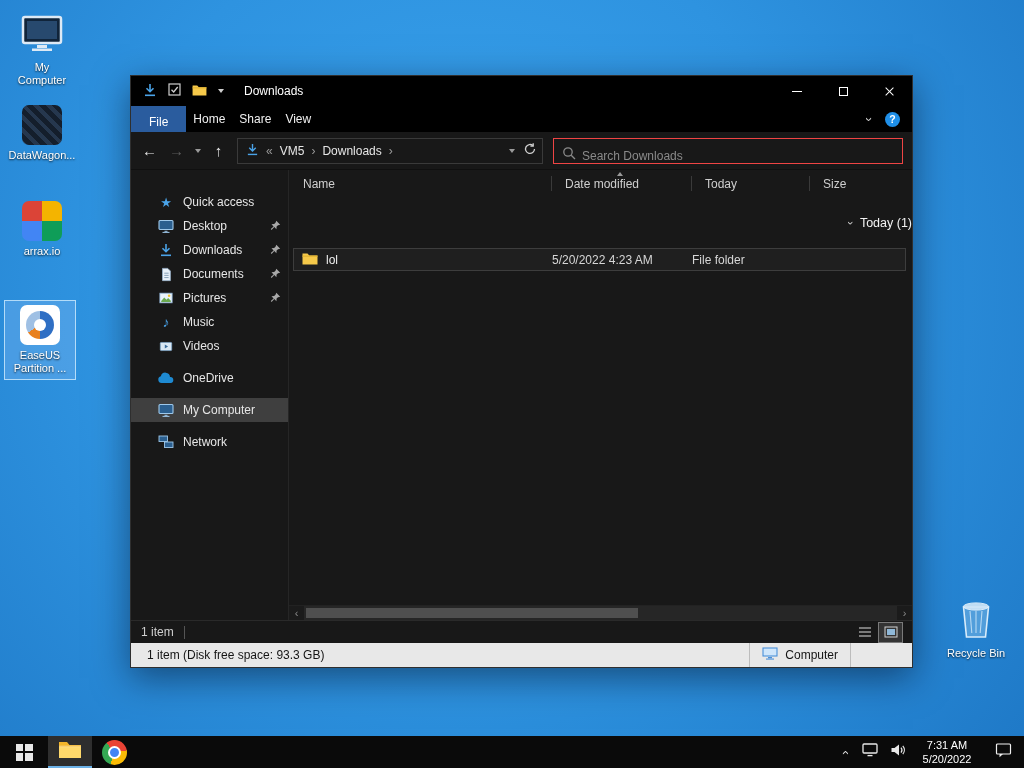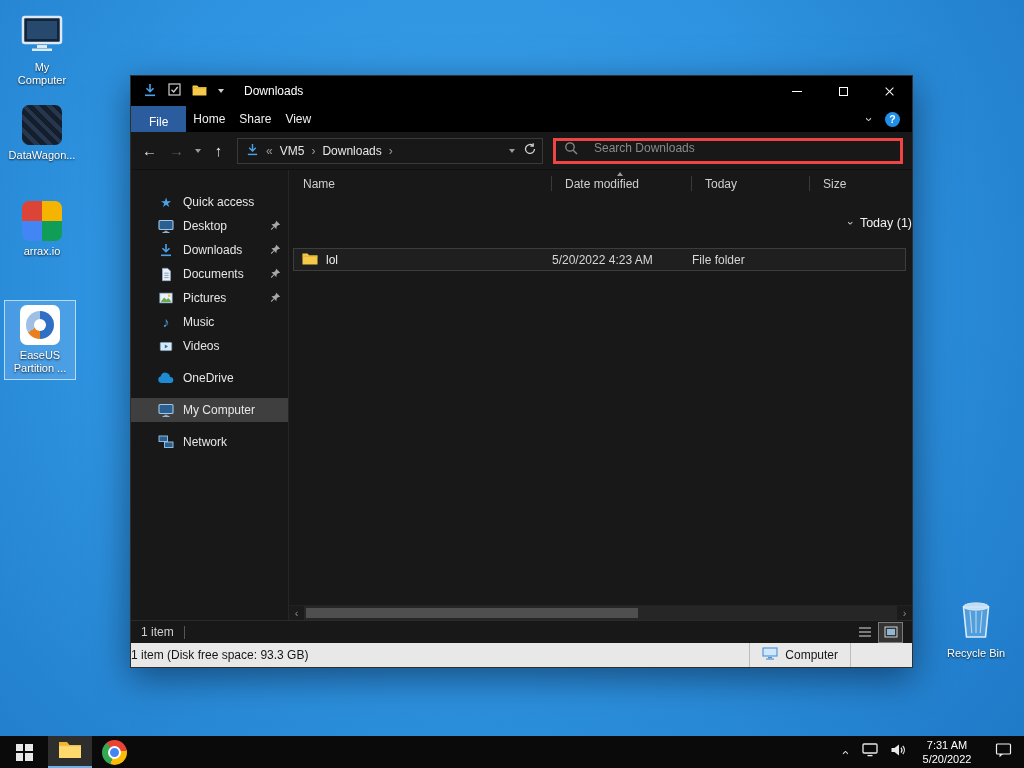--- a/index.html
+++ b/index.html
@@ -56,22 +56,22 @@
     font-size:15px; color:#e8e8e8; }
   .nav-btn.disabled { color:#5c5c5c; }
   .caret-down { width:0; height:0; border-left:3.5px solid transparent; border-right:3.5px solid transparent;
     border-top:4px solid #9a9a9a; }
   .nav-caret-btn { width:13px; height:26px; display:flex; align-items:center; justify-content:center; }
   .addressbar { width:306px; height:26px; border:1px solid #3a3a3a; background:#181818;
     display:flex; align-items:center; gap:7px; padding:0 5px 0 8px; margin-left:4px; }
   .crumb { color:#e6e6e6; }
   .crumb-sep { color:#9a9a9a; font-size:12px; }
   .ab-right { margin-left:auto; display:flex; align-items:center; gap:8px; }
-  .searchbox { flex:1; height:26px; border:3px solid #ef4444; background:#181818; margin-left:8px;
-    display:flex; align-items:flex-start; gap:16px; padding:0 8px; }
+  .searchbox { flex:1; height:26px; border:1px solid #ef4444; background:#181818; margin-left:8px;
+    display:flex; align-items:flex-end; gap:6px; padding:0 8px; }
   .searchbox input { flex:1; background:transparent; border:none; outline:none;
     color:#cfcfcf; font-size:12px; font-family:"Liberation Sans", sans-serif; }
   .searchbox input::placeholder { color:#8a8a8a; }
 
   .bodyrow { flex:1; display:flex; min-height:0; }
   .sidebar { width:158px; flex:0 0 auto; border-right:1px solid #262626; padding-top:20px; }
   .side-item { height:24px; display:flex; align-items:center; gap:8px; padding-left:26px;
     position:relative; color:#e6e6e6; }
   .side-item.child { }
   .side-item.selected { background:#3f3f3f; }
@@ -108,21 +108,21 @@
 
   .status-dark { height:23px; background:#181818; border-top:1px solid #2a2a2a; display:flex;
     align-items:center; padding:0 10px; color:#d0d0d0; flex:0 0 auto; }
   .status-sep { width:1px; height:13px; background:#555; margin-left:10px; }
   .view-btns { margin-left:auto; display:flex; gap:3px; }
   .view-btn { width:23px; height:19px; display:flex; align-items:center; justify-content:center; }
   .view-btn.active { background:#343434; outline:1px solid #7a7a7a; }
 
   .status-light { height:24px; background:#e8e8e8; color:#151515; display:flex;
     align-items:center; font-size:12px; flex:0 0 auto; }
-  .sl-left { flex:1; padding-left:0; }
+  .sl-left { flex:1; padding-left:16px; }
   .sl-right { display:flex; align-items:center; gap:7px; height:100%;
     border-left:1px solid #bcbcbc; padding:0 12px; }
   .sl-end { width:62px; height:100%; border-left:1px solid #bcbcbc; }
 
   
   #taskbar { position:absolute; left:0; bottom:0; width:1024px; height:32px; background:#0a0a0a;
     display:flex; align-items:stretch; }
   .tb-btn { width:48px; display:flex; align-items:center; justify-content:center; }
   .tb-app { width:44px; display:flex; align-items:center; justify-content:center; }
   .tb-app.active { background:#2e2e2e; box-shadow:inset 0 -2px 0 #6cb2e8; }

